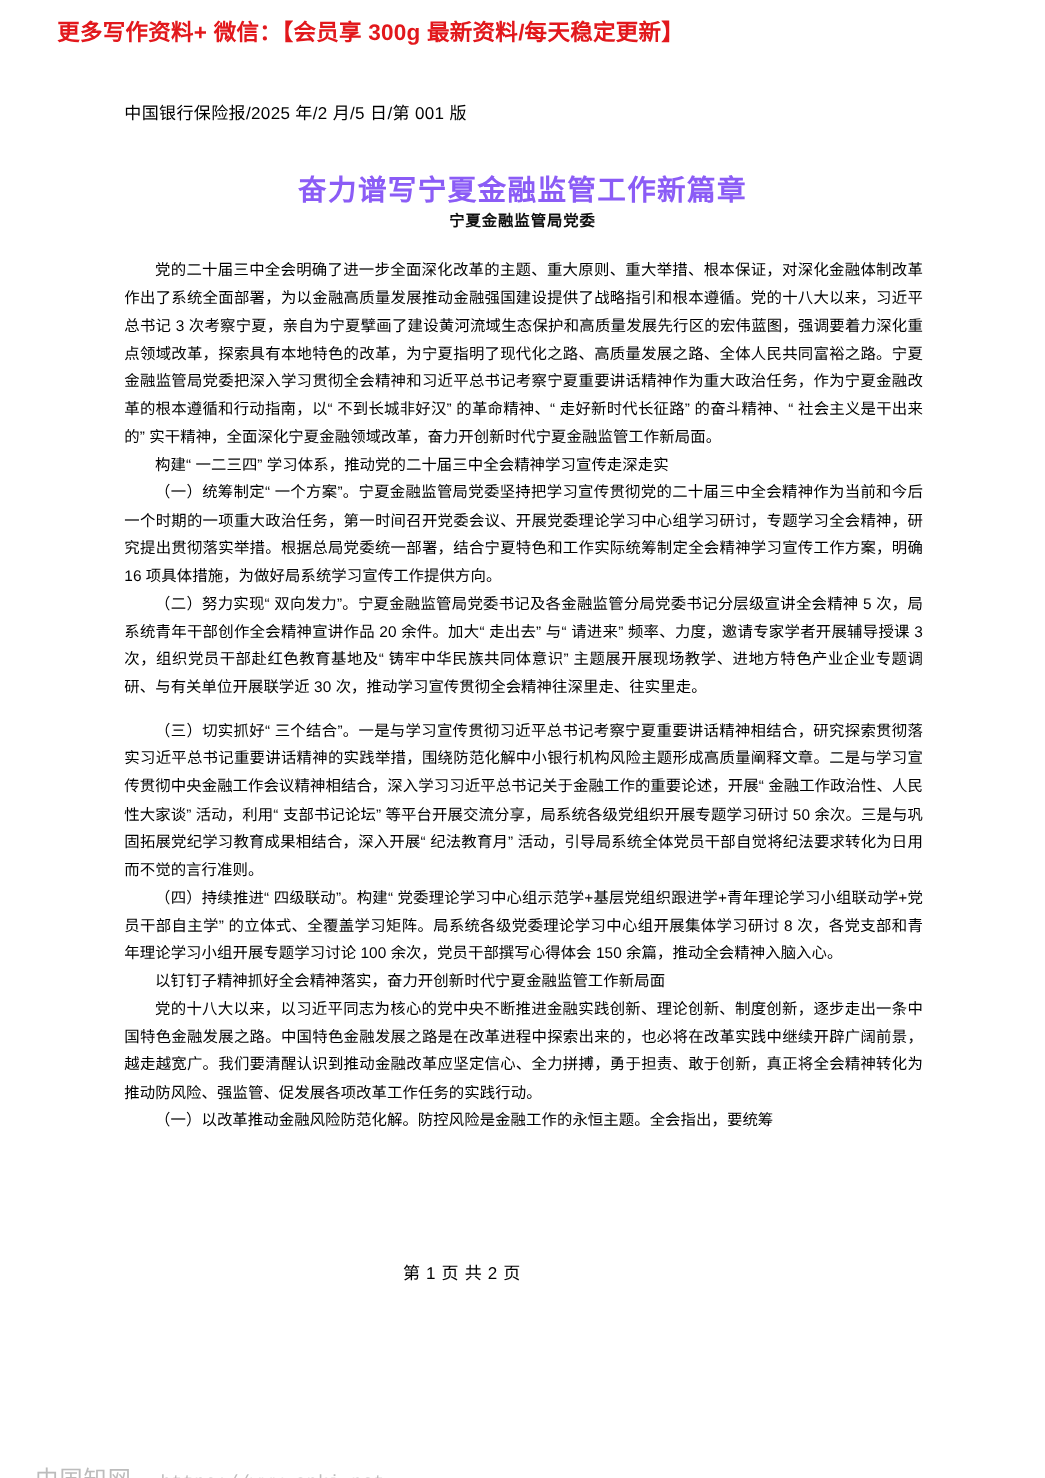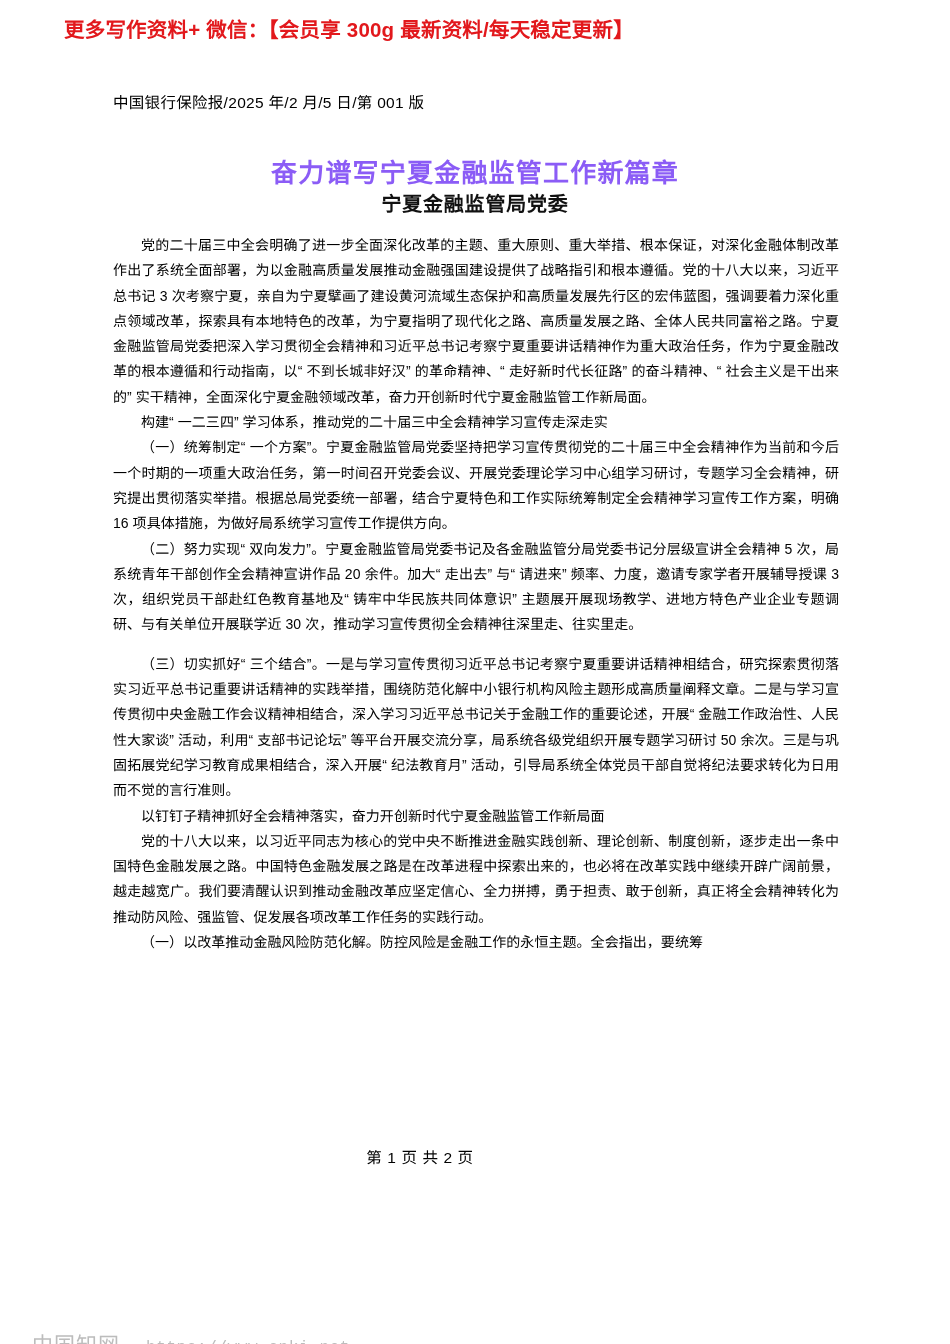--- a/index.html
+++ b/index.html
@@ -30,21 +30,20 @@
     position: absolute;
     left: 52px;
     top: 16px;
     width: 850px;
     font-size: 20.5px;
     font-weight: bold;
     color: #e2181c;
     letter-spacing: 0.2px;
     white-space: nowrap;
     line-height: 1.35;
-    margin-left: 12px;
   }
 
   
   .source-line {
     position: absolute;
     left: 113px;
     top: 90px;
     font-size: 15.5px;
     color: #000000;
     letter-spacing: 0.3px;
@@ -64,21 +63,21 @@
     color: #8b5cf6;
     line-height: 1.2;
   }
 
   .doc-byline {
     position: absolute;
     left: 0;
     top: 192px;
     width: 950px;
     text-align: center;
-    font-size: 20px;
+    font-size: 14px;
     font-weight: bold;
     letter-spacing: 0.8px;
     color: #111111;
     line-height: 1.2;
   }
 
   
   #body-text {
     position: absolute;
     left: 113px;
@@ -153,20 +152,21 @@
   <h1 class="doc-title">奋力谱写宁夏金融监管工作新篇章</h1>
 
   <div class="doc-byline">宁夏金融监管局党委</div>
 
   <div id="body-text">
       <p class="para">党的二十届三中全会明确了进一步全面深化改革的主题、重大原则、重大举措、根本保证，对深化金融体制改革作出了系统全面部署，为以金融高质量发展推动金融强国建设提供了战略指引和根本遵循。党的十八大以来，习近平总书记 3 次考察宁夏，亲自为宁夏擘画了建设黄河流域生态保护和高质量发展先行区的宏伟蓝图，强调要着力深化重点领域改革，探索具有本地特色的改革，为宁夏指明了现代化之路、高质量发展之路、全体人民共同富裕之路。宁夏金融监管局党委把深入学习贯彻全会精神和习近平总书记考察宁夏重要讲话精神作为重大政治任务，作为宁夏金融改革的根本遵循和行动指南，以“ 不到长城非好汉” 的革命精神、“ 走好新时代长征路” 的奋斗精神、“ 社会主义是干出来的” 实干精神，全面深化宁夏金融领域改革，奋力开创新时代宁夏金融监管工作新局面。</p>
       <p class="para">构建“ 一二三四” 学习体系，推动党的二十届三中全会精神学习宣传走深走实</p>
       <p class="para">（一）统筹制定“ 一个方案”。宁夏金融监管局党委坚持把学习宣传贯彻党的二十届三中全会精神作为当前和今后一个时期的一项重大政治任务，第一时间召开党委会议、开展党委理论学习中心组学习研讨，专题学习全会精神，研究提出贯彻落实举措。根据总局党委统一部署，结合宁夏特色和工作实际统筹制定全会精神学习宣传工作方案，明确 16 项具体措施，为做好局系统学习宣传工作提供方向。</p>
       <p class="para">（二）努力实现“ 双向发力”。宁夏金融监管局党委书记及各金融监管分局党委书记分层级宣讲全会精神 5 次，局系统青年干部创作全会精神宣讲作品 20 余件。加大“ 走出去” 与“ 请进来” 频率、力度，邀请专家学者开展辅导授课 3 次，组织党员干部赴红色教育基地及“ 铸牢中华民族共同体意识” 主题展开展现场教学、进地方特色产业企业专题调研、与有关单位开展联学近 30 次，推动学习宣传贯彻全会精神往深里走、往实里走。</p>
       <p class="para gap-before">（三）切实抓好“ 三个结合”。一是与学习宣传贯彻习近平总书记考察宁夏重要讲话精神相结合，研究探索贯彻落实习近平总书记重要讲话精神的实践举措，围绕防范化解中小银行机构风险主题形成高质量阐释文章。二是与学习宣传贯彻中央金融工作会议精神相结合，深入学习习近平总书记关于金融工作的重要论述，开展“ 金融工作政治性、人民性大家谈” 活动，利用“ 支部书记论坛” 等平台开展交流分享，局系统各级党组织开展专题学习研讨 50 余次。三是与巩固拓展党纪学习教育成果相结合，深入开展“ 纪法教育月” 活动，引导局系统全体党员干部自觉将纪法要求转化为日用而不觉的言行准则。</p>
+      <p class="para">（四）持续推进“ 四级联动”。构建“ 党委理论学习中心组示范学+基层党组织跟进学+青年理论学习小组联动学+党员干部自主学” 的立体式、全覆盖学习矩阵。局系统各级党委理论学习中心组开展集体学习研讨 8 次，各党支部和青年理论学习小组开展专题学习讨论 100 余次，党员干部撰写心得体会 150 余篇，推动全会精神入脑入心。</p>
       <p class="para">以钉钉子精神抓好全会精神落实，奋力开创新时代宁夏金融监管工作新局面</p>
       <p class="para">党的十八大以来，以习近平同志为核心的党中央不断推进金融实践创新、理论创新、制度创新，逐步走出一条中国特色金融发展之路。中国特色金融发展之路是在改革进程中探索出来的，也必将在改革实践中继续开辟广阔前景，越走越宽广。我们要清醒认识到推动金融改革应坚定信心、全力拼搏，勇于担责、敢于创新，真正将全会精神转化为推动防风险、强监管、促发展各项改革工作任务的实践行动。</p>
       <p class="para">（一）以改革推动金融风险防范化解。防控风险是金融工作的永恒主题。全会指出，要统筹</p>
     </div>
 
   <div class="page-footer">第 1 页 共 2 页</div>
 
   <div class="cnki-watermark">
     <span class="cnki-brand" style="color: rgb(188, 188, 188);">中国知网</span>
     <span class="cnki-url" style="color: rgb(188, 188, 188);">https://www.cnki.net</span>

